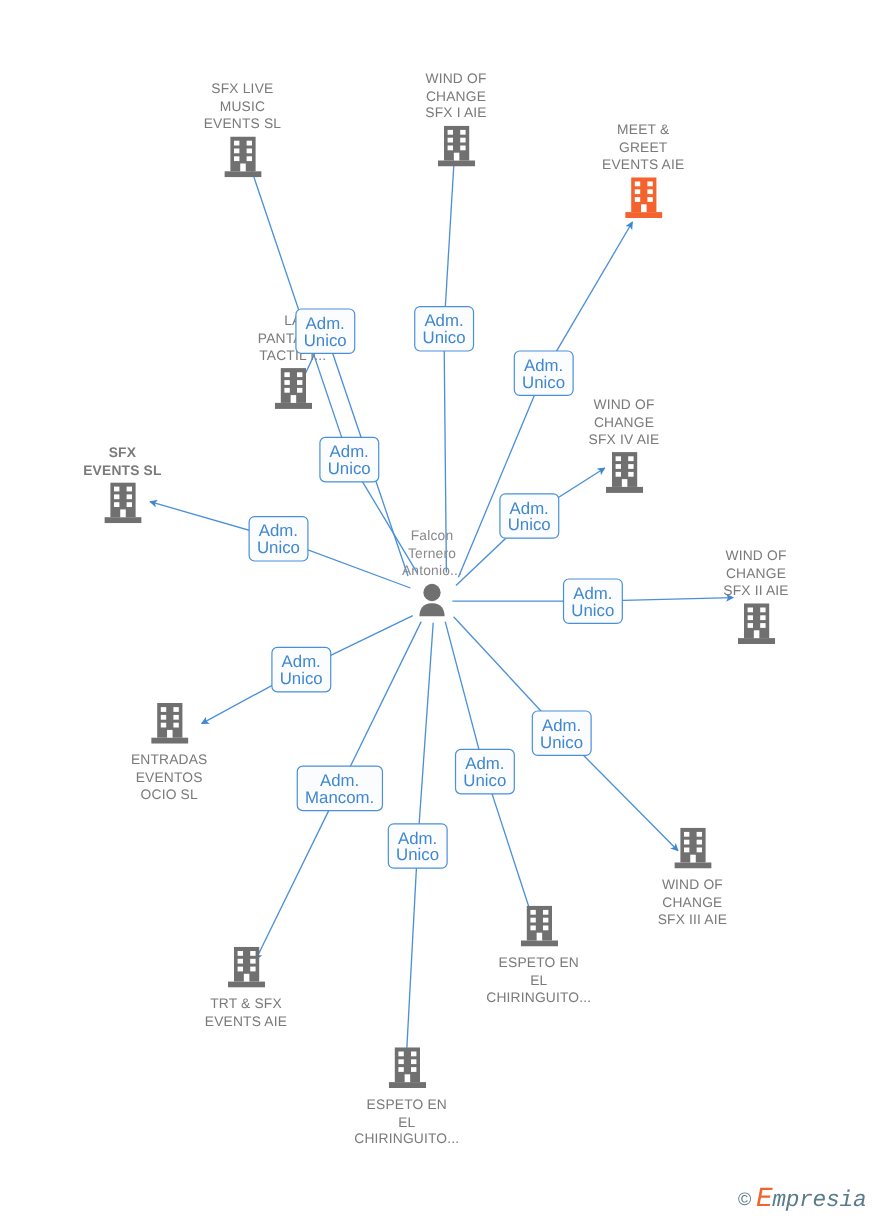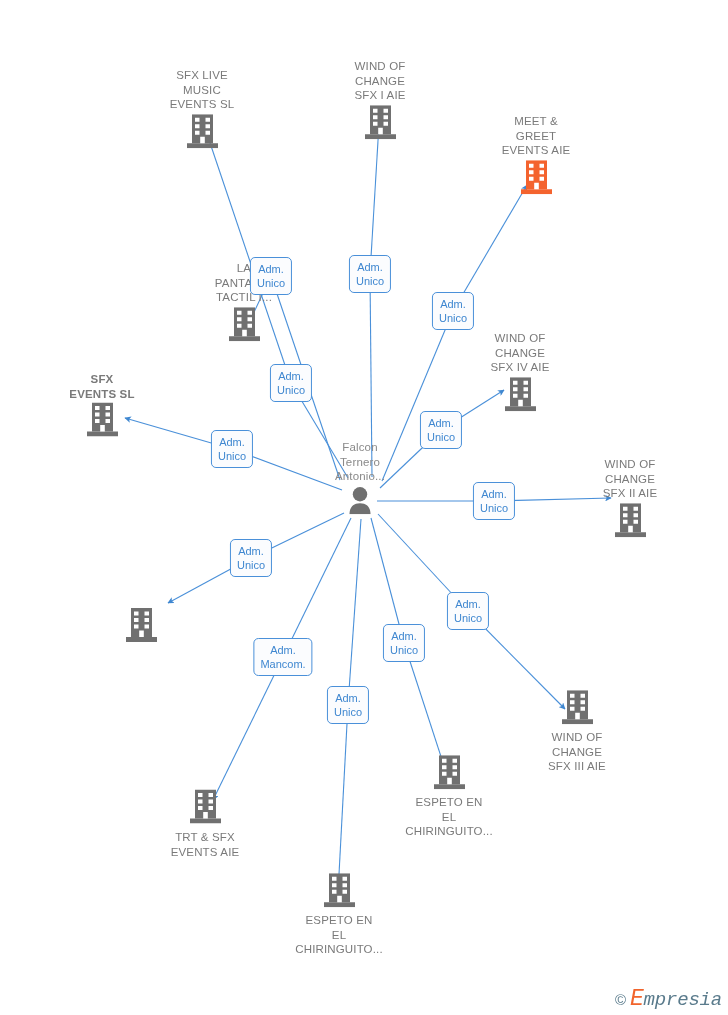--- a/index.html
+++ b/index.html
@@ -49,21 +49,21 @@
   .node.label-above .node-icon { margin-top: 2px; }
   .node.label-below .node-icon { margin-bottom: 2px; }
 
   .edge-label {
     position: absolute;
     transform: translate(-50%, -50%);
     background: #fbfcfe;
     border: 1.4px solid #4a90d9;
     border-radius: 5px;
     color: #3f87d0;
-    font-size: 11px;
+    font-size: 14px;
     line-height: 14px;
     padding: 4px 6px 4px 6px;
     text-align: center;
     white-space: pre-line;
     font-family: "Liberation Sans", sans-serif;
     box-sizing: border-box;
   }
 
   #watermark {
     position: absolute;
@@ -161,21 +161,21 @@
         <rect x="18.5" y="3.5" width="4.5" height="4" fill="#ffffff"></rect>
         <rect x="8" y="10" width="4.5" height="4" fill="#ffffff"></rect>
         <rect x="18.5" y="10" width="4.5" height="4" fill="#ffffff"></rect>
         <rect x="8" y="16.5" width="4.5" height="4" fill="#ffffff"></rect>
         <rect x="18.5" y="16.5" width="4.5" height="4" fill="#ffffff"></rect>
         <rect x="13.2" y="22.5" width="4.6" height="6.5" fill="#ffffff"></rect>
       </svg>
     </span>
   </div>
 
-  <div class="node label-above" style="left:536px; top:156px;">
+  <div class="node label-above" style="left:536px; top:144px;">
     <div class="node-label">MEET &amp;
 GREET
 EVENTS AIE</div>
     <span class="node-icon">
       <svg width="31" height="34" viewBox="0 0 31 34" xmlns="http://www.w3.org/2000/svg">
         <rect x="5" y="0" width="21" height="29" fill="#f4632e"></rect>
         <rect x="0" y="29" width="31" height="5" fill="#f4632e"></rect>
         <rect x="8" y="3.5" width="4.5" height="4" fill="#ffffff"></rect>
         <rect x="18.5" y="3.5" width="4.5" height="4" fill="#ffffff"></rect>
         <rect x="8" y="10" width="4.5" height="4" fill="#ffffff"></rect>
@@ -269,20 +269,23 @@
         <rect x="0" y="29" width="31" height="5" fill="#707070"></rect>
         <rect x="8" y="3.5" width="4.5" height="4" fill="#ffffff"></rect>
         <rect x="18.5" y="3.5" width="4.5" height="4" fill="#ffffff"></rect>
         <rect x="8" y="10" width="4.5" height="4" fill="#ffffff"></rect>
         <rect x="18.5" y="10" width="4.5" height="4" fill="#ffffff"></rect>
         <rect x="8" y="16.5" width="4.5" height="4" fill="#ffffff"></rect>
         <rect x="18.5" y="16.5" width="4.5" height="4" fill="#ffffff"></rect>
         <rect x="13.2" y="22.5" width="4.6" height="6.5" fill="#ffffff"></rect>
       </svg>
     </span>
+    <div class="node-label">ENTRADAS
+EVENTOS
+OCIO  SL</div>
   </div>
 
   <div class="node label-below" style="left:577px; top:732px;">
     <span class="node-icon">
       <svg width="31" height="34" viewBox="0 0 31 34" xmlns="http://www.w3.org/2000/svg">
         <rect x="5" y="0" width="21" height="29" fill="#707070"></rect>
         <rect x="0" y="29" width="31" height="5" fill="#707070"></rect>
         <rect x="8" y="3.5" width="4.5" height="4" fill="#ffffff"></rect>
         <rect x="18.5" y="3.5" width="4.5" height="4" fill="#ffffff"></rect>
         <rect x="8" y="10" width="4.5" height="4" fill="#ffffff"></rect>

